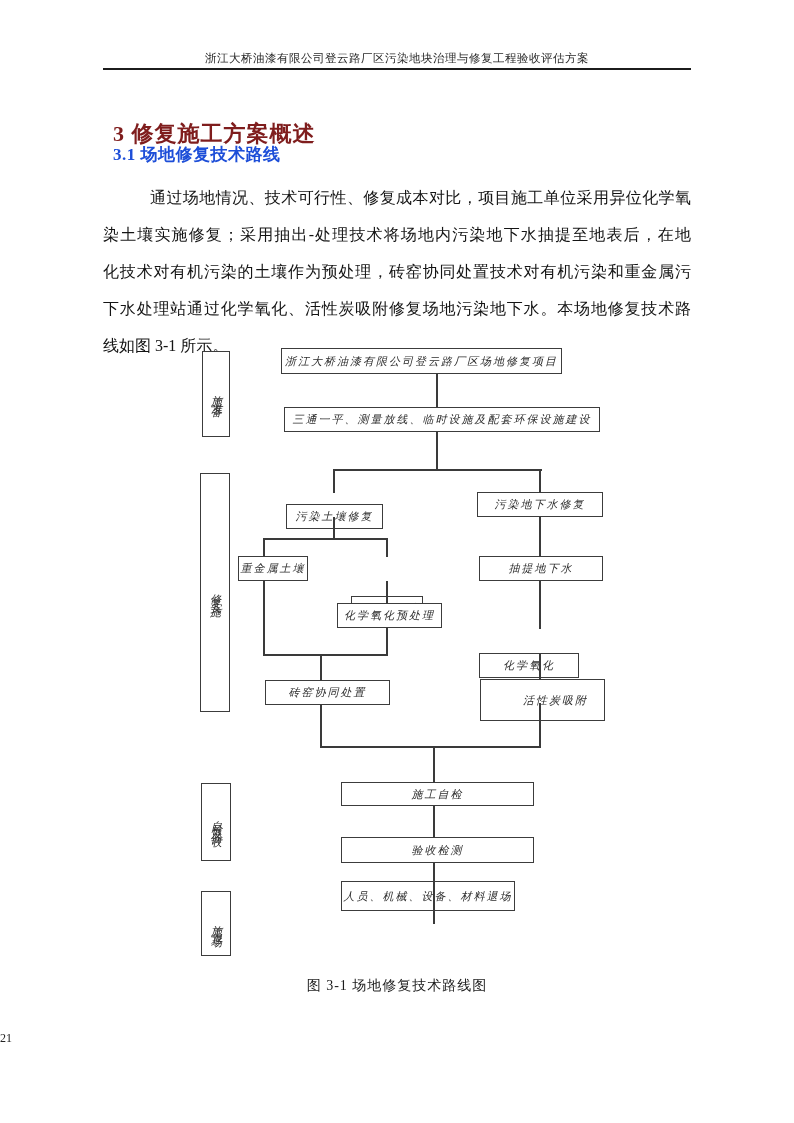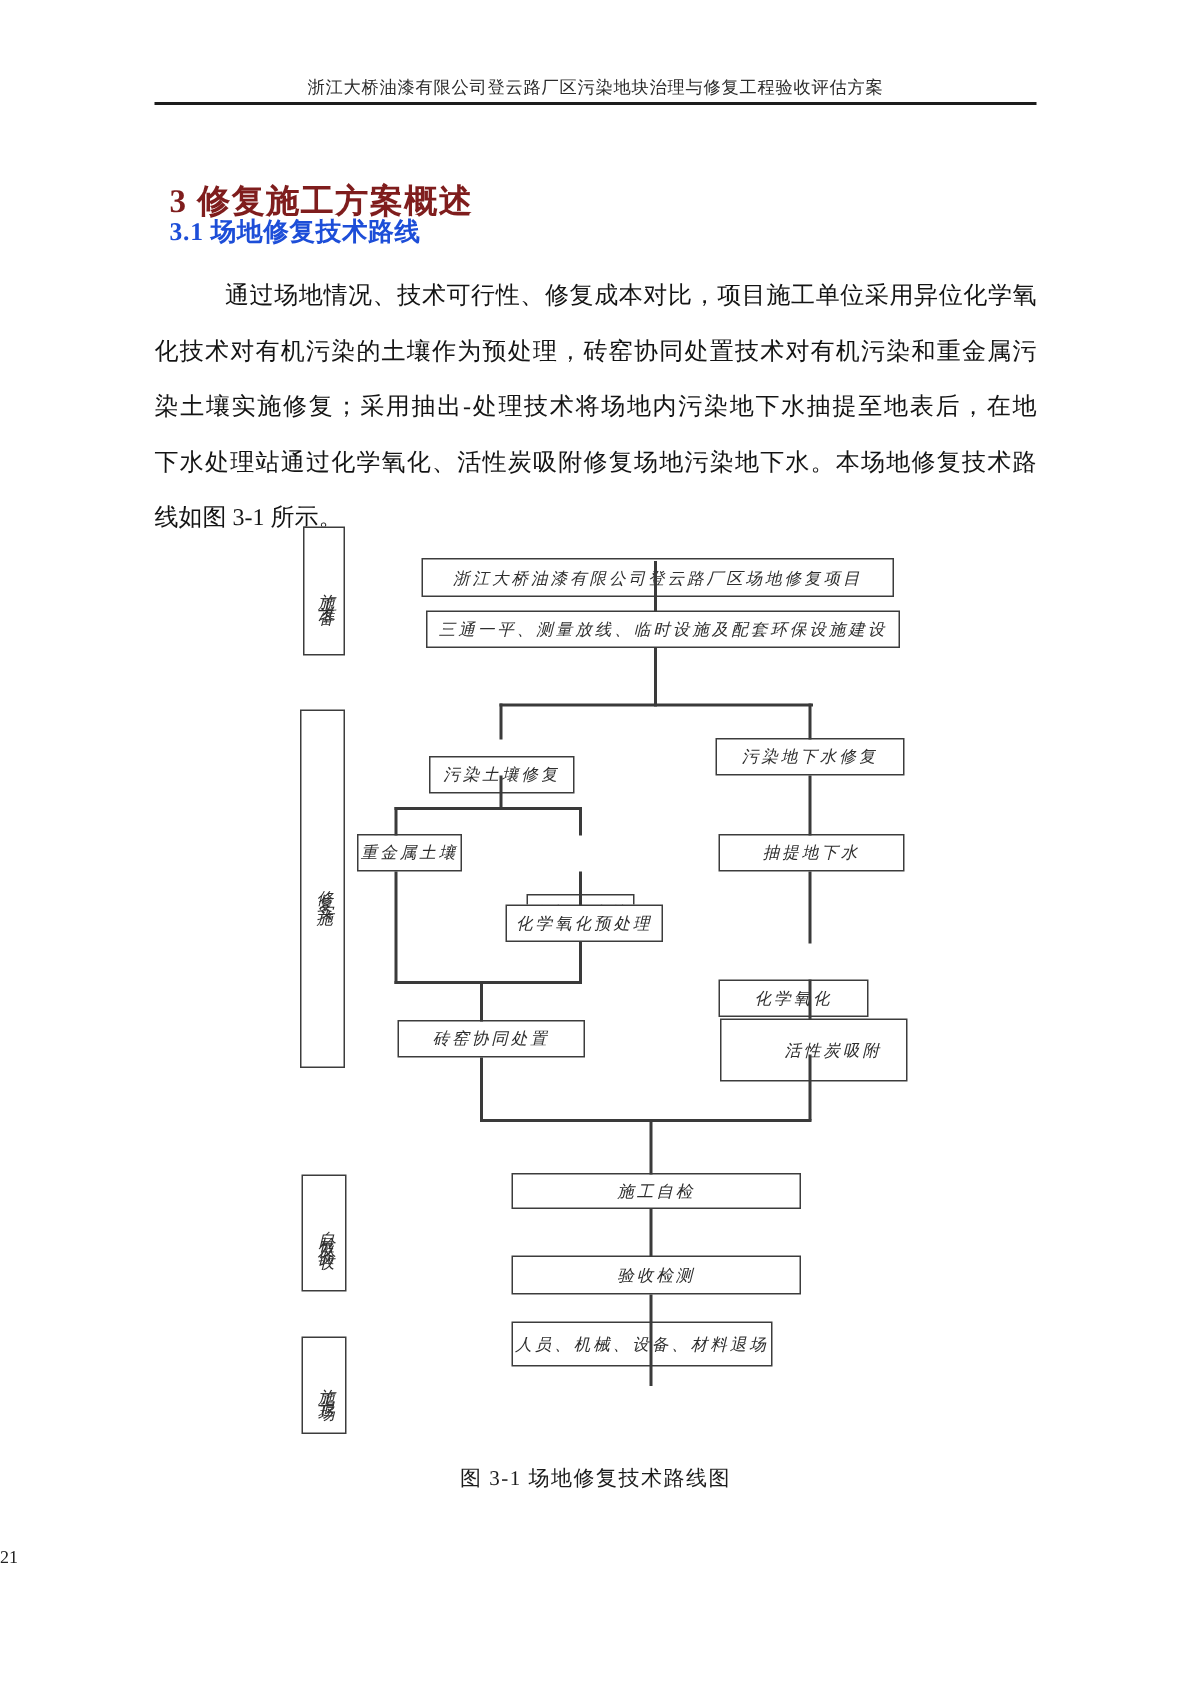--- a/index.html
+++ b/index.html
@@ -66,32 +66,32 @@
 <div class="page">
 
   <div class="header-text">浙江大桥油漆有限公司登云路厂区污染地块治理与修复工程验收评估方案</div>
   <div class="header-rule"></div>
 
   <div class="h1">3 修复施工方案概述</div>
   <div class="h2">3.1 场地修复技术路线</div>
 
   <div class="paragraph">
     <div class="pline pl-first">通过场地情况、技术可行性、修复成本对比，项目施工单位采用异位化学氧</div>
+    <div class="pline">染土壤实施修复；采用抽出-处理技术将场地内污染地下水抽提至地表后，在地</div>
     <div class="pline">化技术对有机污染的土壤作为预处理，砖窑协同处置技术对有机污染和重金属污</div>
-    <div class="pline">染土壤实施修复；采用抽出-处理技术将场地内污染地下水抽提至地表后，在地</div>
     <div class="pline">下水处理站通过化学氧化、活性炭吸附修复场地污染地下水。本场地修复技术路</div>
     <div class="pline pl-last">线如图 3-1 所示。</div>
   </div>
 
   <div class="flowchart">
       <div class="stage-node" style="left: 202px; top: 351px; width: 28px; height: 86px;">施工准备</div>
       <div class="stage-node" style="left: 200px; top: 473px; width: 30px; height: 239px;">修复实施</div>
       <div class="stage-node" style="left: 201px; top: 783px; width: 30px; height: 78px;">自检及验收</div>
       <div class="stage-node" style="left: 201px; top: 891px; width: 30px; height: 65px;">施工退场</div>
-      <div class="flow-node" style="left: 281px; top: 348px; width: 315px; height: 26px; margin-top: 24px;">浙江大桥油漆有限公司登云路厂区场地修复项目</div>
+      <div class="flow-node" style="left: 281px; top: 348px; width: 281px; height: 26px;">浙江大桥油漆有限公司登云路厂区场地修复项目</div>
       <div class="flow-node" style="left: 284px; top: 407px; width: 316px; height: 25px;">三通一平、测量放线、临时设施及配套环保设施建设</div>
       <div class="flow-node" style="left: 286px; top: 492px; width: 97px; height: 25px; margin-top: 12px;">污染土壤修复</div>
       <div class="flow-node" style="left: 477px; top: 492px; width: 126px; height: 25px;">污染地下水修复</div>
       <div class="flow-node" style="left: 238px; top: 556px; width: 70px; height: 25px;">重金属土壤</div>
       <div class="flow-node" style="left: 351px; top: 556px; width: 72px; height: 25px; margin-top: 40px;">有机物土壤</div>
       <div class="flow-node" style="left: 479px; top: 556px; width: 124px; height: 25px;">抽提地下水</div>
       <div class="flow-node" style="left: 337px; top: 603px; width: 105px; height: 25px;">化学氧化预处理</div>
       <div class="flow-node" style="left: 479px; top: 628px; width: 100px; height: 25px; margin-top: 25px;">化学氧化</div>
       <div class="flow-node" style="left: 265px; top: 680px; width: 125px; height: 25px; font-family: Liberation Mono, monospace;">砖窑协同处置</div>
       <div class="flow-node" style="left: 480px; top: 679px; width: 125px; height: 42px; padding-left: 26px;">活性炭吸附</div>

